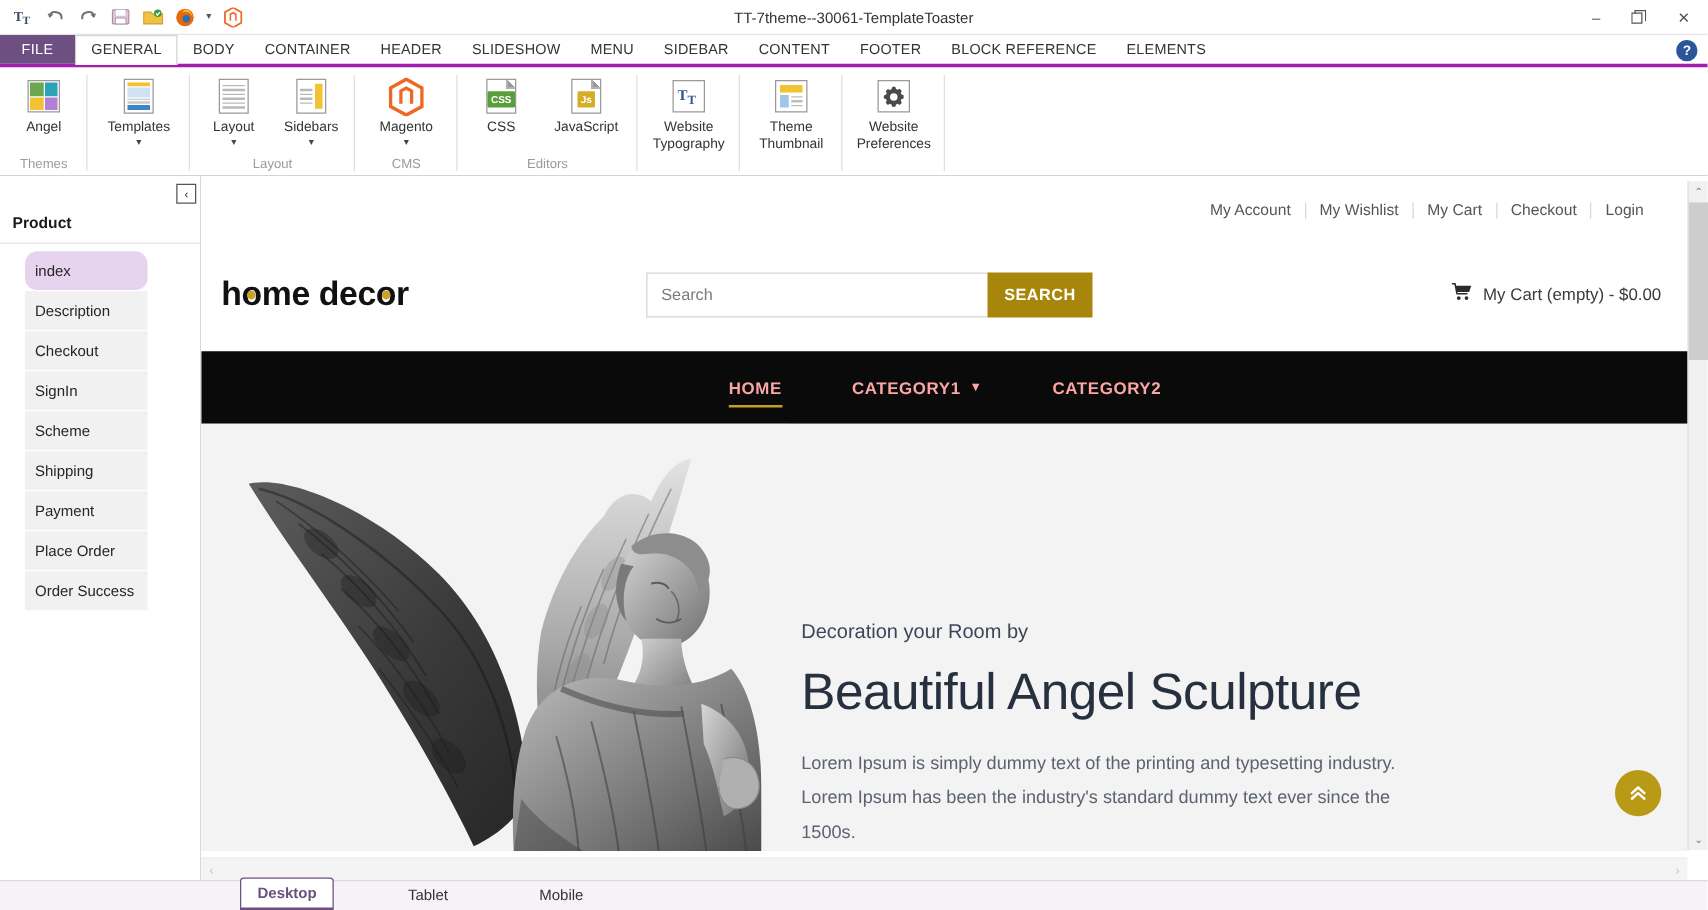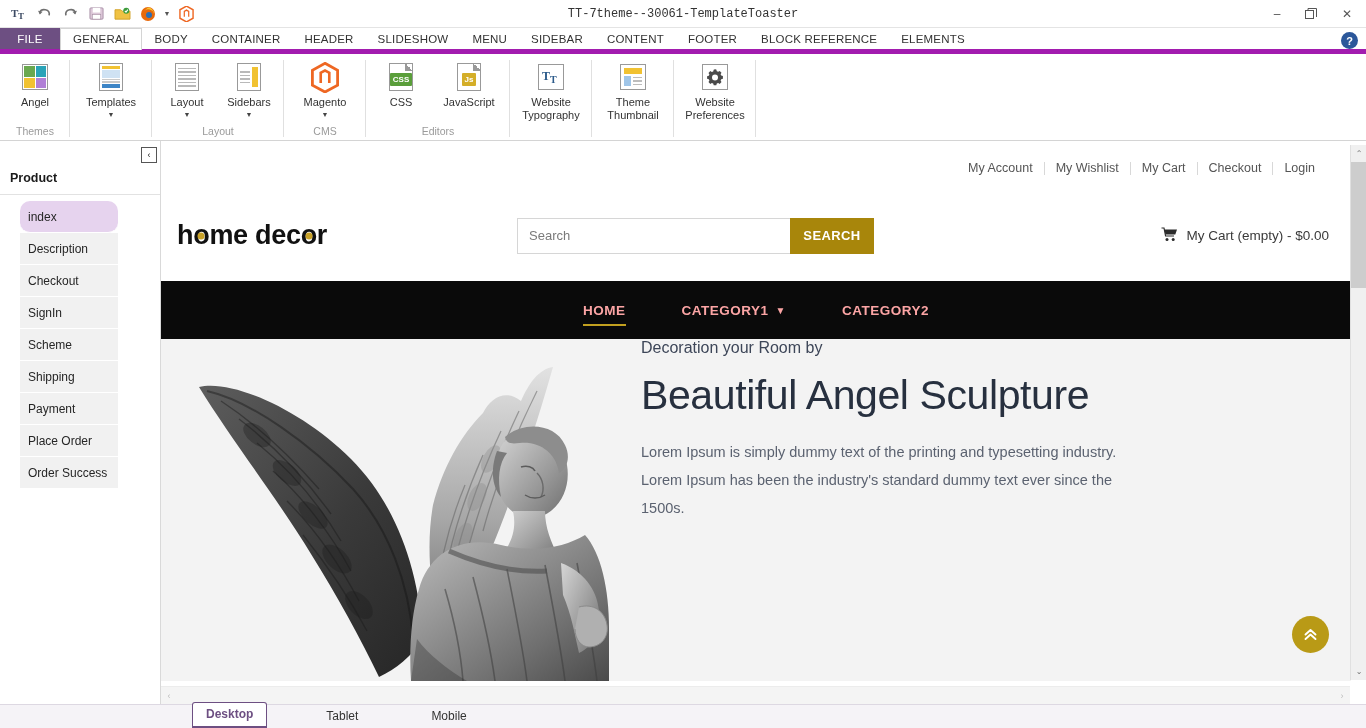--- a/index.html
+++ b/index.html
@@ -18,34 +18,34 @@
     display: flex; align-items: center;
   }
   .qat { display: flex; align-items: center; gap: 2px; padding-left: 6px; }
   .qat-btn {
     width: 24px; height: 22px; display: flex; align-items: center; justify-content: center;
     font-size: 13px; color: #555;
   }
   .qat-caret { width: 10px; height: 22px; display:flex; align-items:center; justify-content:center; font-size:7px; color:#555; }
   .title-text {
     position: absolute; left: 0; right: 0; text-align: center;
-    font-size: 12px; color: #333; pointer-events: none; font-family: Liberation Mono, monospace;
+    font-size: 12px; color: #333; pointer-events: none;
   }
   .wincontrols { position: absolute; right: 0; top: 0; height: 28px; display: flex; }
   .wc {
     width: 34px; height: 28px; display: flex; align-items: center; justify-content: center;
     font-size: 12px; color: #555;
   }
   .wc-close { width: 38px; }
 
   
   .ribbon-tabs {
     position: absolute; top: 28px; left: 0; width: 1366px; height: 26px;
     background: #ffffff; display: flex; align-items: stretch;
-    border-bottom: 5px solid #a21caf;
+    border-bottom: 3px solid #a21caf;
   }
   .tab-file {
     width: 60px; background: #6d4f82; color: #fff;
     font-size: 11.5px; display: flex; align-items: center; justify-content: center;
     letter-spacing: .3px;
   }
   .rtab {
     padding: 0 12px; display: flex; align-items: center;
     font-size: 11.5px; color: #333; letter-spacing: .2px;
   }
@@ -168,21 +168,21 @@
   .navlink {
     color:#fca5a5; font-size:13.5px; font-weight:bold; letter-spacing:.5px;
     padding: 0 28px; height:58px; display:flex; align-items:center; position:relative;
     text-decoration:none; cursor:pointer;
   }
   .navlink.active::after {
     content:""; position:absolute; left:28px; right:28px; bottom:13px; height:2px; background:#c2a01f;
   }
   .navlink .chev { font-size:10px; margin-left:7px; font-weight:normal; }
 
-  .hero { height:342px; background:#f3f3f3; display:flex; align-items:flex-start; position:relative; }
+  .hero { height:342px; background:#f3f3f3; display:flex; align-items:flex-end; position:relative; }
   .hero-img { width:470px; height:100%; position:relative; flex:0 0 470px; }
   .hero-text { flex:1; padding-right:40px; padding-left:10px; }
   .hero-kicker { font-size:16px; color:#3d4658; margin-bottom:16px; }
   .hero-title { font-size:41px; color:#27303f; font-weight:normal; letter-spacing:-0.4px; margin-bottom:22px; line-height:1.08; }
   .hero-body { font-size:14.5px; color:#5b6270; line-height:1.92; max-width:490px; }
 
   .totop {
     position:absolute; right:22px; bottom:28px; width:37px; height:37px; border-radius:50%;
     background:#b99a16; color:#fff; display:flex; align-items:center; justify-content:center;
     font-size:16px;

